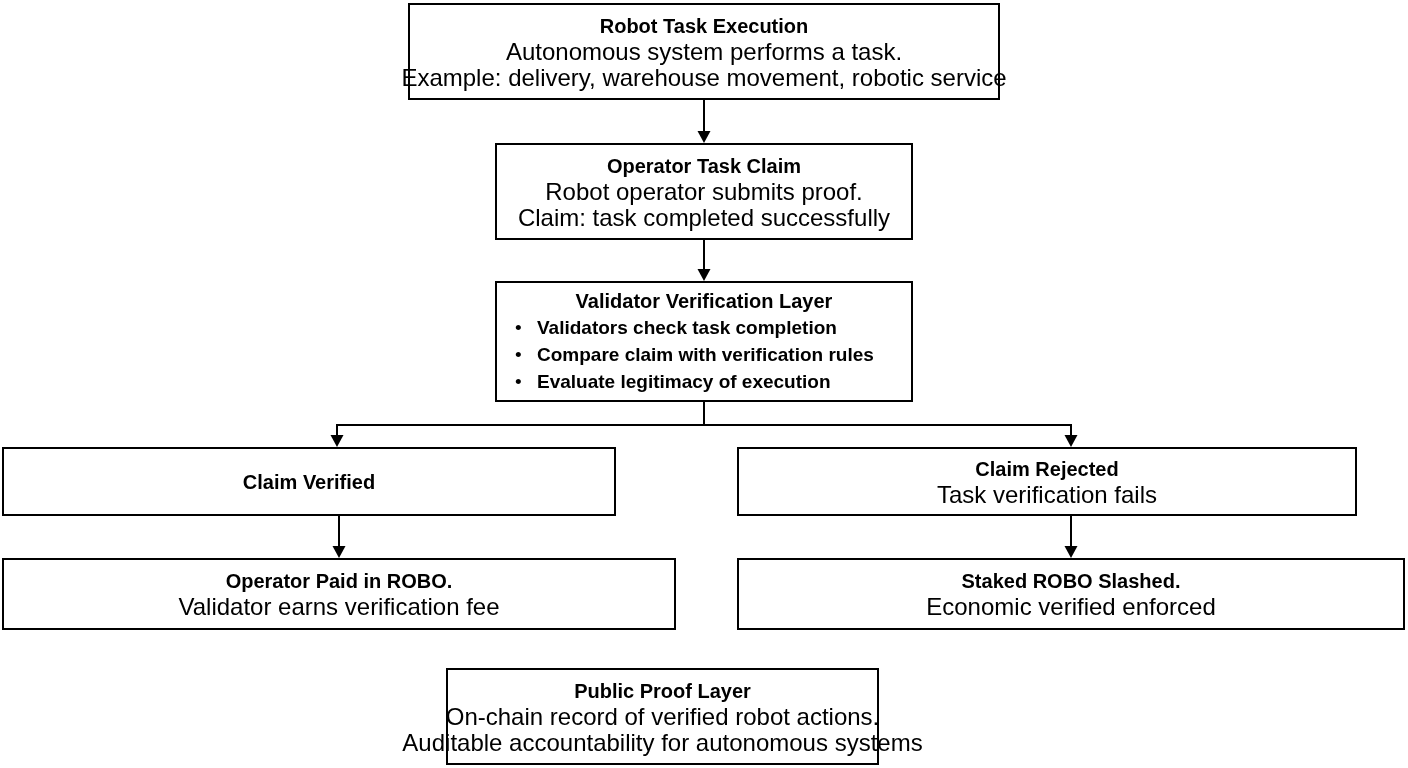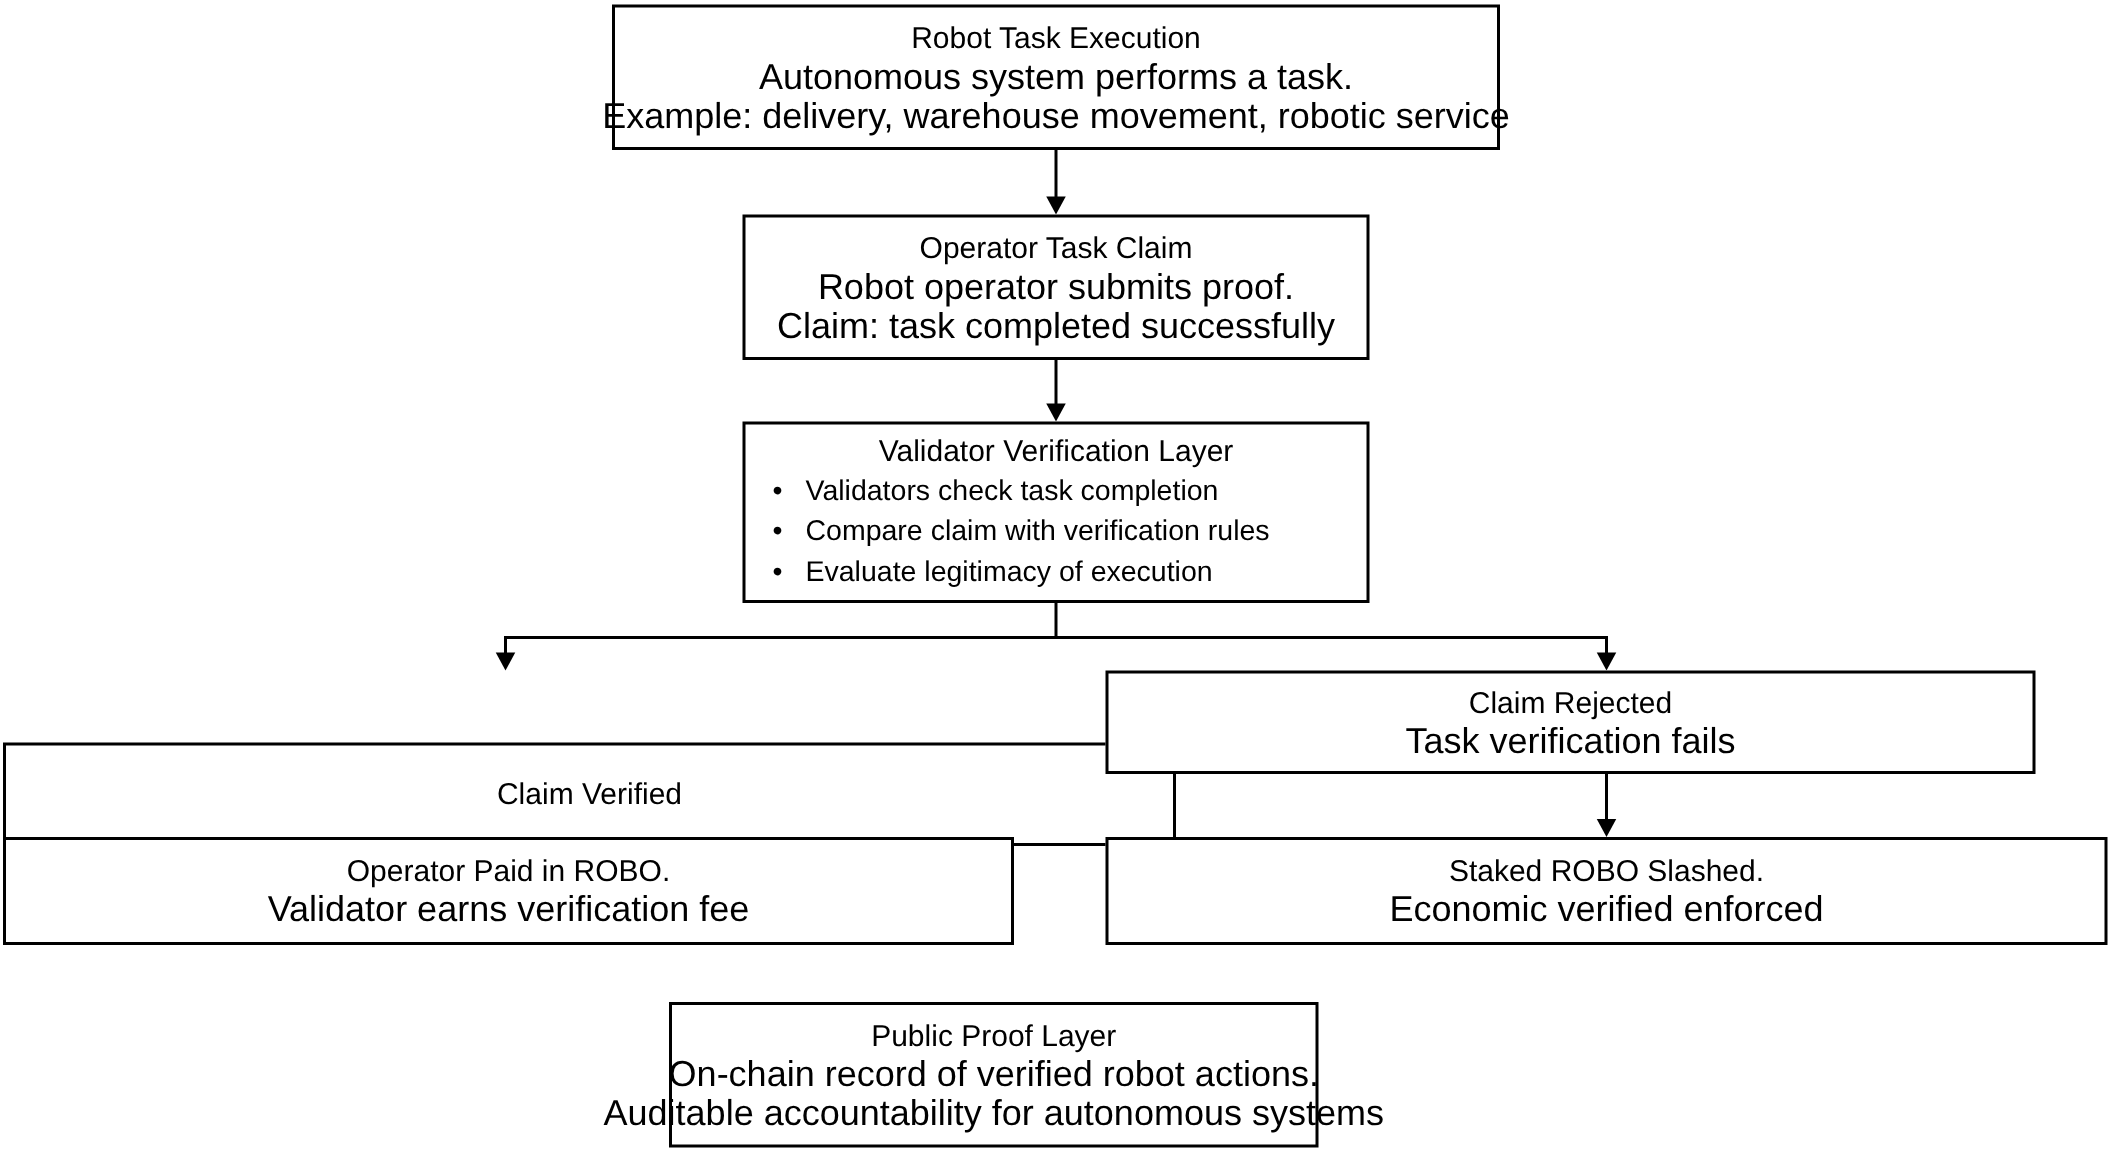--- a/index.html
+++ b/index.html
@@ -26,21 +26,21 @@
     background: #ffffff;
     border: 2px solid #000000;
     display: flex;
     flex-direction: column;
     justify-content: center;
     align-items: center;
     text-align: center;
     line-height: 26px;
   }
   .node-title {
-    font-weight: 400;
+    font-weight: 700;
     font-size: 20px;
     white-space: nowrap;
   }
   .node-line {
     font-size: 24px;
     white-space: nowrap;
   }
   .bullets {
     align-self: stretch;
     text-align: left;
@@ -52,21 +52,21 @@
     align-items: baseline;
     line-height: 27px;
     font-size: 19px;
   }
   .bullet-dot {
     flex: 0 0 26px;
     text-align: left;
     padding-left: 4px;
     font-size: 19px;
   }
-  .bullet-text { white-space: nowrap; }
+  .bullet-text { white-space: nowrap; font-weight: bold; }
 </style>
 </head>
 <body>
 
 <div class="canvas">
 
   <svg class="arrows" viewBox="0 0 1408 768" xmlns="http://www.w3.org/2000/svg">
 
     <g>
       <line x1="704" y1="100" x2="704" y2="132" stroke="#000" stroke-width="2"></line>
@@ -125,21 +125,21 @@
         <span class="bullet-dot">•</span>
         <span class="bullet-text">Compare claim with verification rules</span>
       </div>
       <div class="bullet-row">
         <span class="bullet-dot">•</span>
         <span class="bullet-text">Evaluate legitimacy of execution</span>
       </div>
     </div>
   </div>
 
-  <div class="node" style="left:2px; top:447px; width:782px; height:69px;margin-top:48px;">
+  <div class="node" style="left:2px; top:447px; width:614px; height:69px;">
     <div class="node-title">Claim Verified</div>
   </div>
 
   <div class="node" style="left:737px; top:447px; width:620px; height:69px;">
     <div class="node-title">Claim Rejected</div>
     <div class="node-line">Task verification fails</div>
   </div>
 
   <div class="node" style="left:2px; top:558px; width:674px; height:72px;text-align:right;">
     <div class="node-title">Operator Paid in ROBO.</div>

